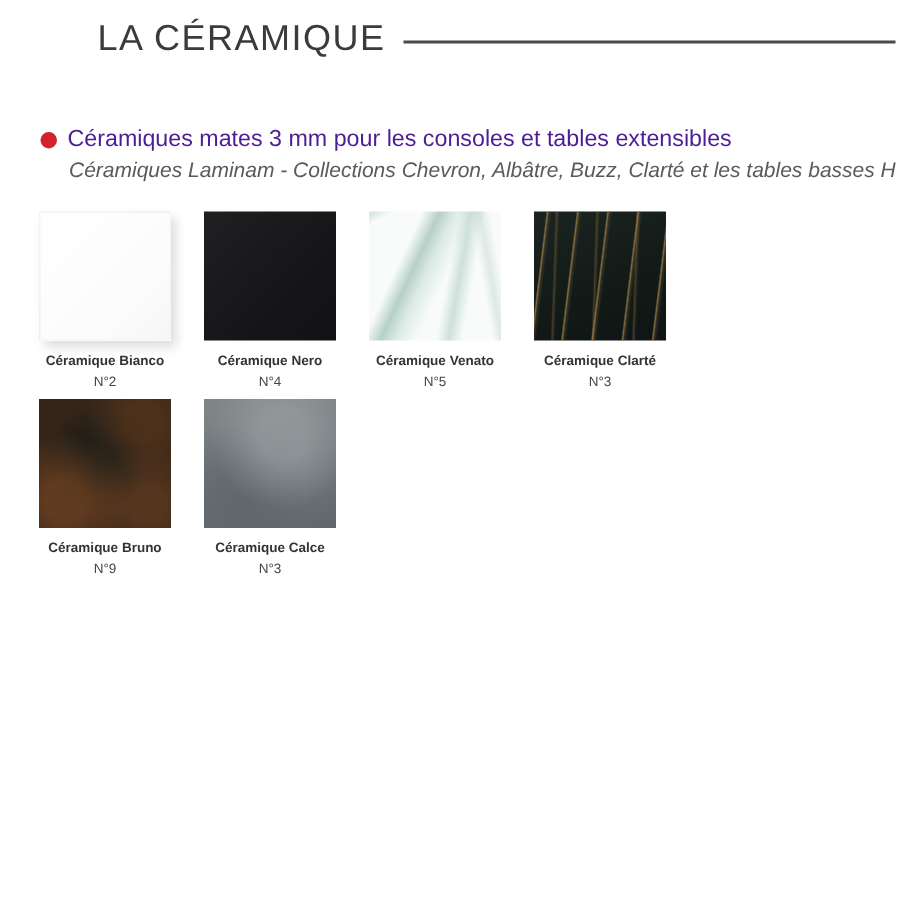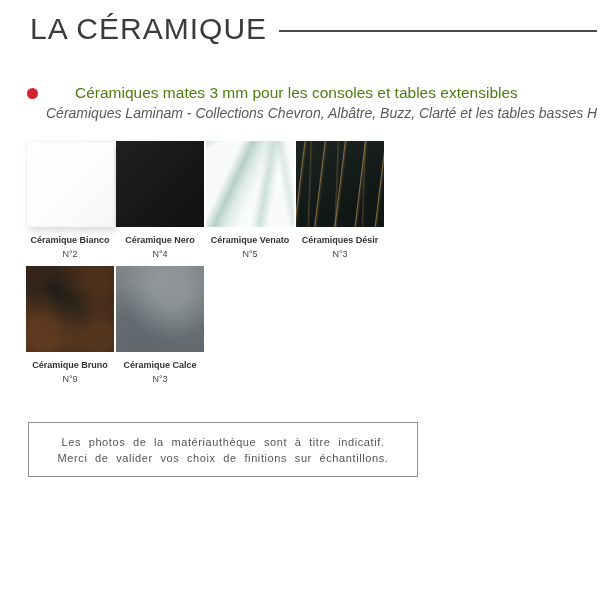--- a/index.html
+++ b/index.html
@@ -6,33 +6,34 @@
   body{
     width:600px;height:600px;background:#ffffff;
     font-family:"Liberation Sans","DejaVu Sans",sans-serif;
     color:#3b3b3b;overflow:hidden;
   }
   .page{position:relative;width:600px;height:600px;background:#fff;}
 
   
   .header{position:absolute;left:30px;top:12px;right:3px;display:flex;align-items:center;}
   .page-title{
-    font-size:30px;font-weight:300;letter-spacing:1px;color:#3b3b3b;
+    font-size:24px;font-weight:300;letter-spacing:1px;color:#3b3b3b;
     white-space:nowrap;
+    margin-left:35px;
   }
   .title-rule{flex:1;height:2px;background:#4a4a4a;margin-left:12px;margin-top:4px;}
 
   
   .section-head{position:absolute;left:27px;top:84px;display:flex;align-items:center;gap:7px;}
   .bullet{width:11px;height:11px;border-radius:50%;background:#d2222b;flex:none;}
-  .section-title{font-size:15.5px;color:#4d7c0f;margin-left:30px;}
+  .section-title{font-size:15.5px;color:#4c1d95;}
   .section-sub{position:absolute;left:46px;top:105px;font-size:14px;color:#5a5a5a;font-style:italic;}
 
   
-  .swatch-row{position:absolute;left:26px;display:flex;gap:2px;}
+  .swatch-row{position:absolute;left:26px;display:flex;gap:22px;}
   .row-1{top:141px;}
   .row-2{top:266px;}
   .swatch-cell{width:88px;display:flex;flex-direction:column;align-items:center;}
   .swatch{width:88px;height:86px;flex:none;}
   .swatch-name{margin-top:8px;font-size:9px;font-weight:bold;color:#333;white-space:nowrap;text-align:center;}
   .swatch-num{margin-top:4px;font-size:9px;color:#444;text-align:center;}
 
   
   .tex-bianco{
     background:linear-gradient(135deg,#ffffff,#fbfbfb 70%,#f5f6f6);
@@ -125,36 +126,32 @@
       <div class="swatch-name">Céramique Nero</div>
       <div class="swatch-num">N°4</div>
     </div>
     <div class="swatch-cell">
       <div class="swatch tex-venato"></div>
       <div class="swatch-name">Céramique Venato</div>
       <div class="swatch-num">N°5</div>
     </div>
     <div class="swatch-cell">
       <div class="swatch tex-desir"></div>
-      <div class="swatch-name">Céramiques Désir</div>
+      <div class="swatch-name">Céramique Clarté</div>
       <div class="swatch-num">N°3</div>
     </div>
   </div>
 
   <div class="swatch-row row-2">
     <div class="swatch-cell">
       <div class="swatch tex-bruno"></div>
       <div class="swatch-name">Céramique Bruno</div>
       <div class="swatch-num">N°9</div>
     </div>
     <div class="swatch-cell">
       <div class="swatch tex-calce"></div>
       <div class="swatch-name">Céramique Calce</div>
       <div class="swatch-num">N°3</div>
     </div>
   </div>
 
-  <div class="note-box">
-    <div class="note-line">Les photos de la matériauthèque sont à titre indicatif.</div>
-    <div class="note-line">Merci de valider vos choix de finitions sur échantillons.</div>
-  </div>
 
 </div>
 
 </body></html>

